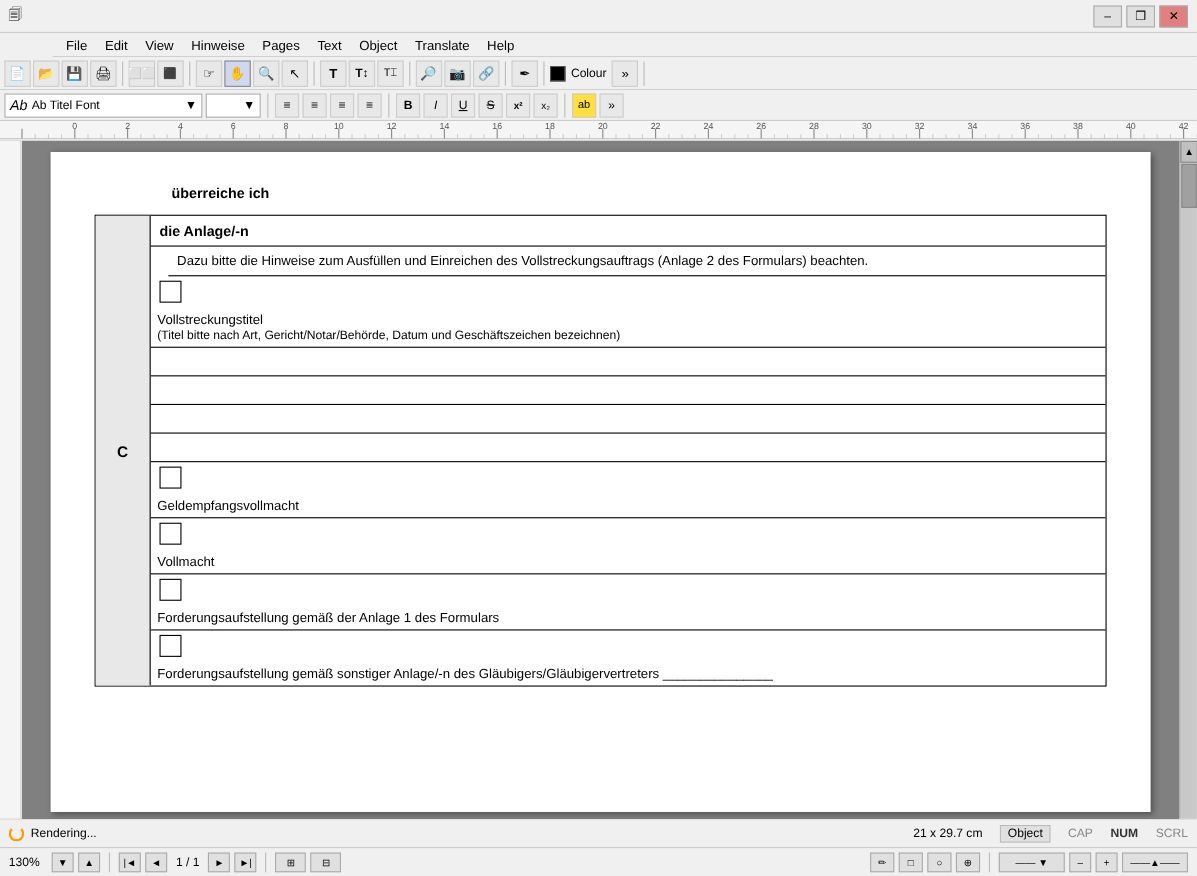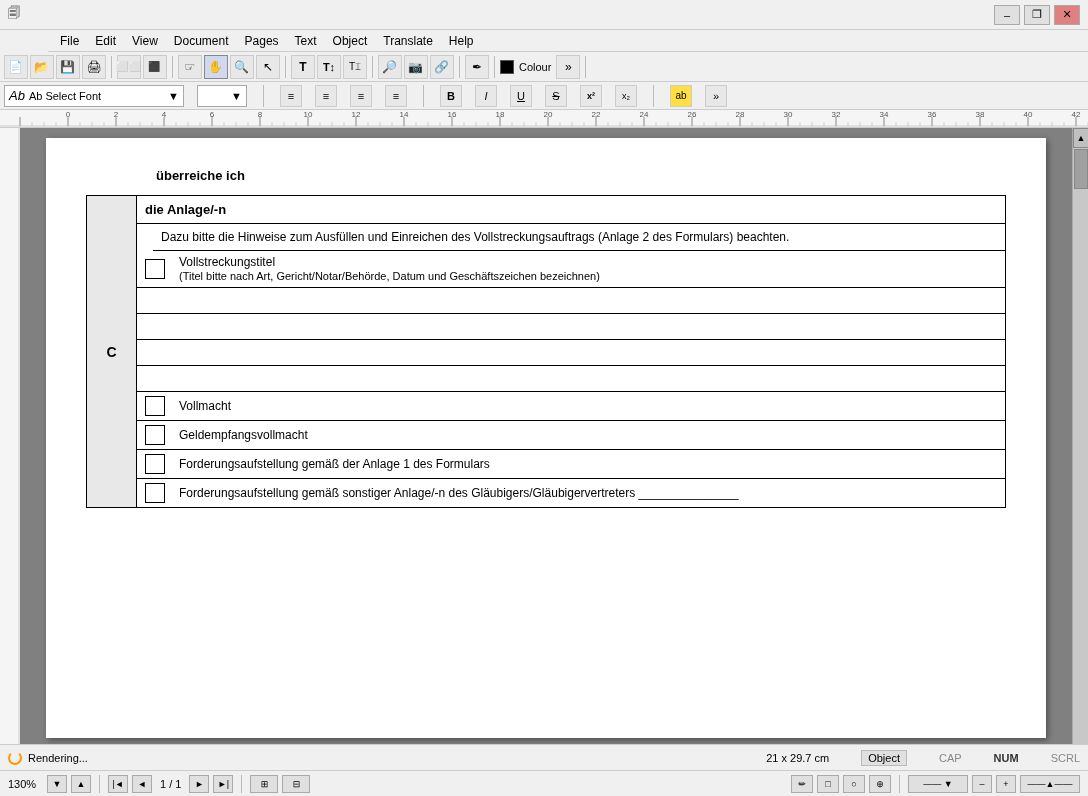--- a/index.html
+++ b/index.html
@@ -50,21 +50,21 @@
     .tb-label { font-size: 11px; padding: 0 3px; }
 
     
     #toolbar2 {
       background: #f0f0f0;
       height: 28px;
       display: flex;
       align-items: center;
       padding: 2px 4px;
       border-bottom: 1px solid #ccc;
-      gap: 13px;
+      gap: 3px;
     }
     .font-select {
       width: 180px; height: 22px; background: white; border: 1px solid #aaa;
       display: flex; align-items: center; padding: 0 4px; font-size: 11px; cursor: pointer;
     }
     .font-size-select {
       width: 50px; height: 22px; background: white; border: 1px solid #aaa;
       display: flex; align-items: center; padding: 0 4px; font-size: 11px; cursor: pointer;
     }
     .format-btn {
@@ -180,21 +180,21 @@
     .section-note {
       padding: 6px 8px;
       font-size: 12px;
       border-bottom: 1px solid #000;
       margin-left: 16px;
     }
     .form-row {
       display: flex;
       border-bottom: 1px solid #000;
       min-height: 28px;
-      align-items: center;
+      flex-direction: column;
     }
     .form-row:last-child { border-bottom: none; }
     .form-checkbox {
       width: 20px; height: 20px; border: 1px solid #000; margin: 4px 8px; flex-shrink: 0;
     }
     .form-text {
       padding: 4px 6px;
       font-size: 12px;
     }
     .form-empty-row {
@@ -227,21 +227,21 @@
     <div class="title-btn">–</div>
     <div class="title-btn">❐</div>
     <div class="title-btn" style="background:#e08080;">✕</div>
   </div>
 </div>
 
 <div id="menubar">
 <div class="menu-item">File</div>
     <div class="menu-item">Edit</div>
     <div class="menu-item">View</div>
-    <div class="menu-item">Document</div>
+    <div class="menu-item">Hinweise</div>
     <div class="menu-item">Pages</div>
     <div class="menu-item">Text</div>
     <div class="menu-item">Object</div>
     <div class="menu-item">Translate</div>
     <div class="menu-item">Help</div>
   </div>
 
 <div id="toolbar1">
   <div class="tb-btn">📄</div>
   <div class="tb-btn">📂</div>
@@ -268,21 +268,21 @@
   <div class="tb-separator"></div>
   <div class="tb-colour-box"></div>
   <span class="tb-label">Colour</span>
   <div class="tb-btn">»</div>
   <div class="tb-separator"></div>
 </div>
 
 <div id="toolbar2">
   <div class="font-select">
     <span style="font-size:13px; font-style:italic; margin-right:4px;">Ab</span>
-    <span style="flex:1; overflow:hidden;">Ab Select Font</span>
+    <span style="flex:1; overflow:hidden;">Ab Titel Font</span>
     <span>▼</span>
   </div>
   <div class="font-size-select">
     <span style="flex:1;"></span>
     <span>▼</span>
   </div>
   <div class="tb-separator"></div>
   <div class="align-btn">≡</div>
   <div class="align-btn">≡</div>
   <div class="align-btn">≡</div>
@@ -455,26 +455,26 @@
             </div>
           </div>
 
           <div class="form-empty-row"></div>
           <div class="form-empty-row"></div>
           <div class="form-empty-row"></div>
           <div class="form-empty-row"></div>
 
           <div class="form-row">
             <div class="form-checkbox"></div>
-            <div class="form-text">Vollmacht</div>
+            <div class="form-text">Geldempfangsvollmacht</div>
           </div>
 
           <div class="form-row">
             <div class="form-checkbox"></div>
-            <div class="form-text">Geldempfangsvollmacht</div>
+            <div class="form-text">Vollmacht</div>
           </div>
 
           <div class="form-row">
             <div class="form-checkbox"></div>
             <div class="form-text">Forderungsaufstellung gemäß der Anlage 1 des Formulars</div>
           </div>
 
           <div class="form-row" style="border-bottom: none;">
             <div class="form-checkbox"></div>
             <div class="form-text">Forderungsaufstellung gemäß sonstiger Anlage/-n des Gläubigers/Gläubigervertreters _______________</div>
@@ -490,21 +490,21 @@
     <div style="width:16px; height:20px; background:#c0c0c0; border:1px solid #888; display:flex; align-items:center; justify-content:center; font-size:9px;">▲</div>
     <div style="width:14px; height:40px; background:#a0a0a0; margin:1px; border:1px solid #888;"></div>
   </div>
 </div>
 
 <div id="statusbar">
   <div class="rendering-status">
     <div class="spinning-icon"></div>
     <span>Rendering...</span>
   </div>
-  <div style="display:flex; gap:32px; align-items:center;">
+  <div style="display:flex; gap:16px; align-items:center;">
     <span>21 x 29.7 cm</span>
     <span style="background:#e0e0e0; padding:1px 6px; border:1px solid #bbb; cursor:pointer;">Object</span>
     <span style="color:#888;">CAP</span>
     <span style="color:#333; font-weight:bold;">NUM</span>
     <span style="color:#888;">SCRL</span>
   </div>
 </div>
 
 <div id="bottombar">
   <span style="min-width:35px;">130%</span>

